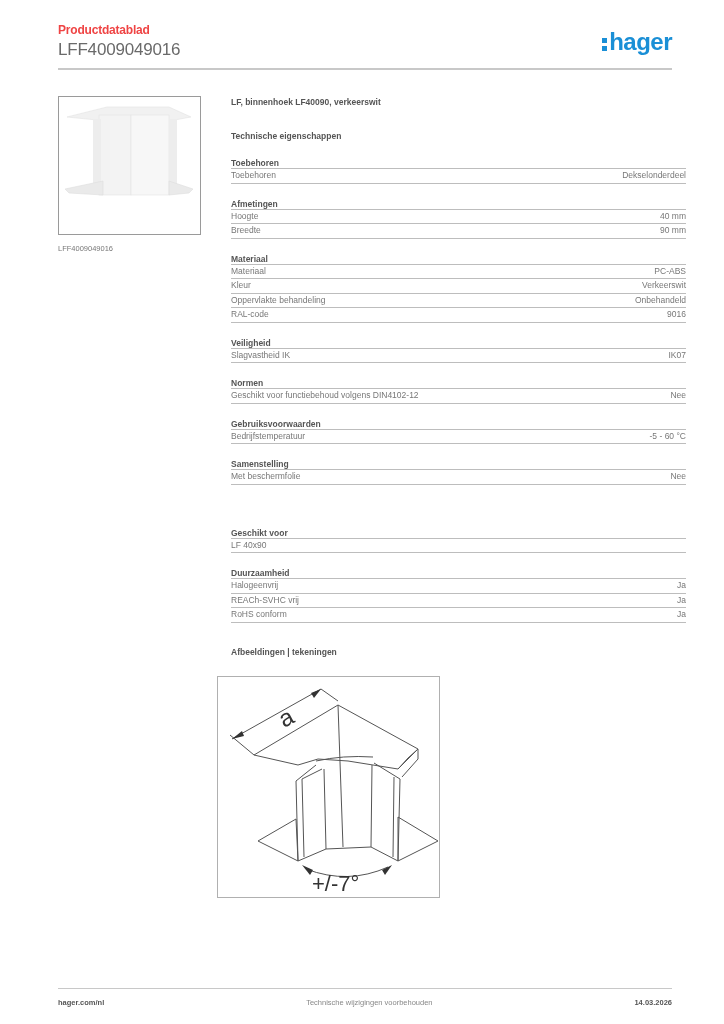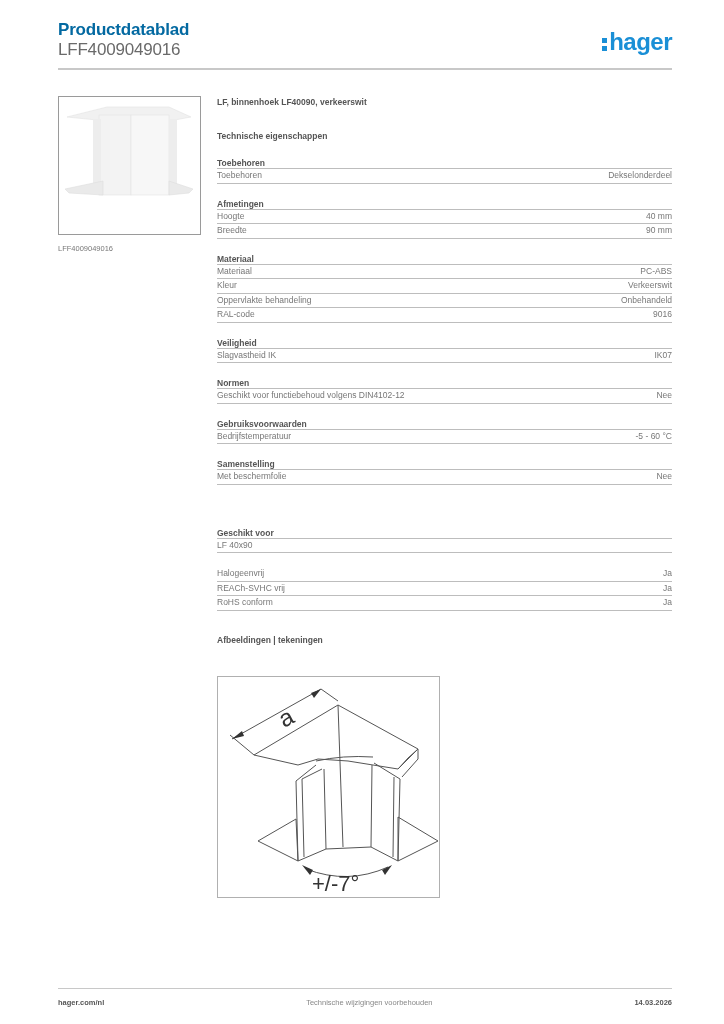--- a/index.html
+++ b/index.html
@@ -1,33 +1,33 @@
 <!DOCTYPE html>
 <html><head>
 <meta charset="utf-8">
 <style>
   * { box-sizing: border-box; margin: 0; padding: 0; }
   html, body { width: 724px; height: 1024px; background: #ffffff; overflow: hidden; }
   body { font-family: "Liberation Sans", sans-serif; color: #555; position: relative; }
 
   .header { position: absolute; left: 58px; top: 20px; width: 614px; height: 50px; }
-  .header .title { font-size: 17px; font-weight: bold; color: #0369a1; letter-spacing: -0.2px; line-height: 20px; }
+  .header .title { font-size: 12px; font-weight: bold; color: #ef4444; letter-spacing: -0.2px; line-height: 20px; }
   .header .subtitle { font-size: 17px; color: #6a6a6a; line-height: 20px; letter-spacing: -0.2px; }
   .header-rule { position: absolute; left: 58px; top: 68px; width: 614px; height: 2px; background: #c8c8c8; }
 
   .logo { position: absolute; right: 52px; top: 28px; font-size: 24px; font-weight: bold; color: #1a8fd6; letter-spacing: -0.5px; line-height: 28px; }
   .logo .dots { display: inline-block; width: 6px; height: 18px; position: relative; margin-right: 1px; vertical-align: -2px; }
   .logo .dots::before, .logo .dots::after { content: ""; position: absolute; left: 0; width: 5px; height: 5px; background: #1a8fd6; }
   .logo .dots::before { top: 4px; }
   .logo .dots::after { top: 12px; }
 
   .thumb { position: absolute; left: 58px; top: 96px; width: 143px; height: 139px; border: 1px solid #9a9a9a; background: #fff; }
   .thumb-caption { position: absolute; left: 58px; top: 244px; font-size: 7.5px; color: #777; }
 
-  .content { position: absolute; left: 217px; top: 97px; width: 455px; }
+  .content { position: absolute; left: 231px; top: 97px; width: 455px; }
   .product-name { font-size: 8.5px; font-weight: bold; color: #555; height: 12px; }
   .section-title { font-size: 8.5px; font-weight: bold; color: #555; margin-top: 22px; height: 12px; }
 
   .group { margin-top: 14px; }
   .group.first { margin-top: 14px; }
   .group-title { font-size: 8.5px; font-weight: bold; color: #555; height: 12px; line-height: 12px; border-bottom: 1px solid #bdbdbd; padding-bottom: 1px; }
   .row { display: flex; justify-content: space-between; font-size: 8.5px; color: #777; height: 14.5px; line-height: 13px; border-bottom: 1px solid #bdbdbd; }
   .row .label { white-space: nowrap; }
   .row .value { white-space: nowrap; text-align: right; }
 
@@ -144,20 +144,21 @@
 
   <div class="group" style="margin-top:42px">
     <div class="group-title">Geschikt voor</div>
     <div class="row">
         <span class="label">LF 40x90</span>
         <span class="value"></span>
       </div>
   </div>
 
   <div class="group">
+    <div class="group-title">Duurzaamheid</div>
     <div class="row">
         <span class="label">Halogeenvrij</span>
         <span class="value">Ja</span>
       </div>
     <div class="row">
         <span class="label">REACh-SVHC vrij</span>
         <span class="value">Ja</span>
       </div>
     <div class="row">
         <span class="label">RoHS conform</span>

